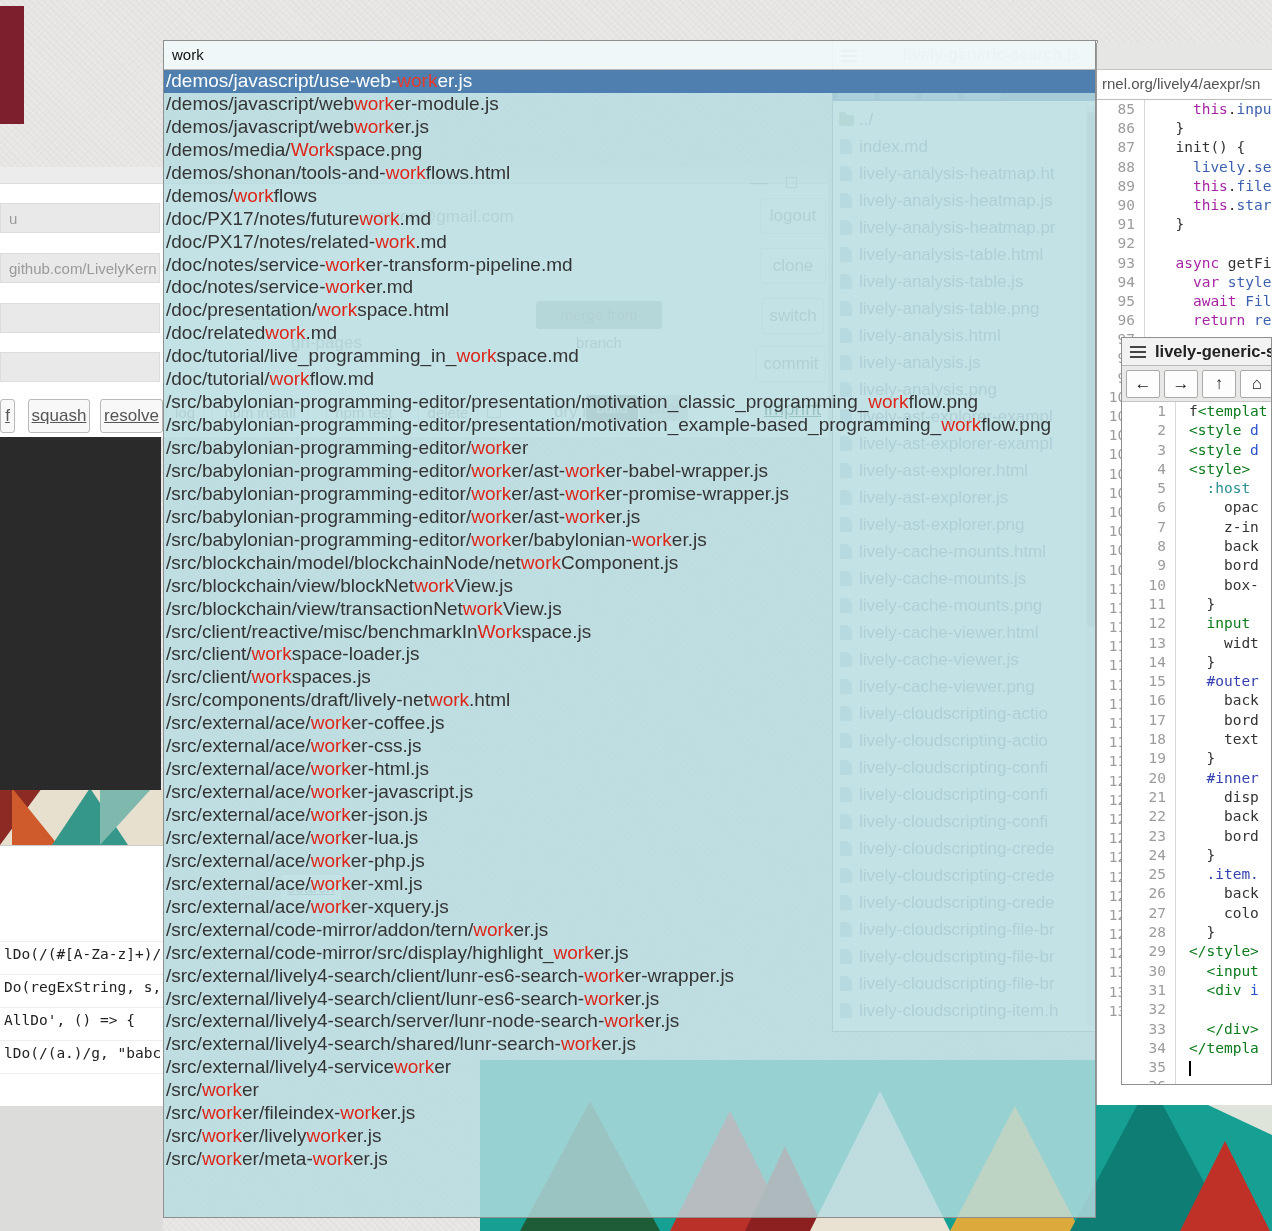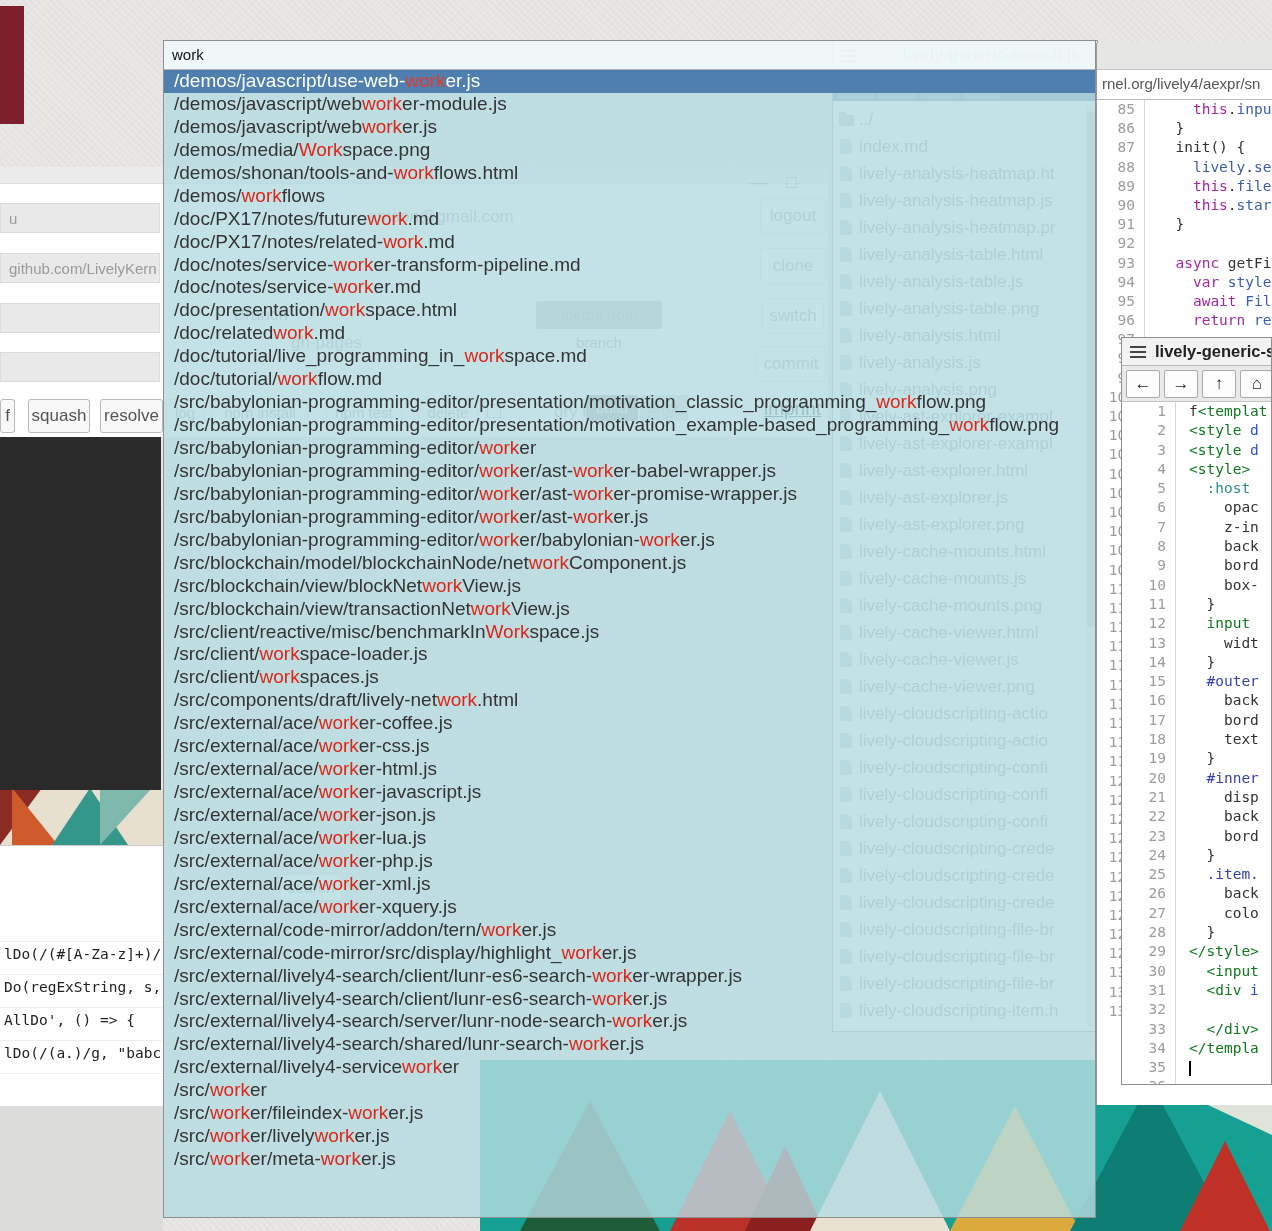--- a/index.html
+++ b/index.html
@@ -1,21 +1,21 @@
 <!DOCTYPE html>
 <html><head>
 <meta charset="utf-8">
 <style>
   html,body{margin:0;padding:0;}
   body{width:1272px;height:1231px;overflow:hidden;font-family:"Liberation Sans",sans-serif;}
   #stage{position:relative;width:1272px;height:1231px;overflow:hidden;
     background-color:#e9e8e6;
     background-image:repeating-linear-gradient(45deg,rgba(0,0,0,.02) 0 2px,transparent 2px 5px),
                      repeating-linear-gradient(-45deg,rgba(0,0,0,.015) 0 1px,transparent 1px 4px);}
-  .abs{position:absolute;}
+  .abs{position:absolute;text-decoration:underline;}
   .tri{position:absolute;width:0;height:0;}
 
   
   #wallpaper{left:480px;top:1060px;width:792px;height:171px;background:#15a093;overflow:hidden;}
   #redstrip{left:0;top:6px;width:24px;height:118px;background:#7e1f2d;}
   #leftband{left:0;top:788px;width:163px;height:57px;background:#e8e0cf;overflow:hidden;}
 
   
   #darkpanel{left:0;top:437px;width:161px;height:353px;background:#2a2a2a;}
   #gitwin{left:0;top:167px;width:828px;height:270px;background:#ffffff;}
@@ -49,21 +49,21 @@
   .ic-folder:before{content:"";position:absolute;left:0;top:-3px;width:7px;height:3px;background:#b9c7a4;border-radius:1px 1px 0 0;}
   #fbscroll{position:absolute;right:1px;top:65px;width:10px;height:920px;background:#ececec;}
   #fbthumb{position:absolute;left:1px;top:6px;width:8px;height:515px;background:#cdcdcd;border-radius:4px;}
 
   
   #overlay{left:163px;top:40px;width:933px;height:1178px;background:rgba(182,220,224,0.82);
     border:1px solid #8f8f8f;box-sizing:border-box;overflow:hidden;z-index:10;}
   #ovinput{position:absolute;left:0;top:0;width:100%;height:29px;background:rgba(255,255,255,0.75);
     border-bottom:1px solid #b5b5b5;box-sizing:border-box;font-size:15px;color:#111;line-height:28px;padding-left:8px;}
   #ovlist{position:absolute;left:0;top:29px;width:100%;}
-  .srow{height:22.95px;line-height:22.9px;font-size:19px;color:#343434;white-space:nowrap;padding-left:10px;}
+  .srow{height:22.95px;line-height:22.9px;font-size:19px;color:#343434;white-space:nowrap;padding-left:2px;}
   .srow .hl{color:#dd2619;}
   .srow.sel{background:#4e7fae;color:#fff;}
   .srow.sel .hl{color:#e8392b;}
 
   
   #edR{left:1096px;top:43px;width:176px;height:1062px;background:#fff;border-left:1px solid #9a9a9a;box-sizing:border-box;z-index:5;}
   #edR .strip{position:absolute;left:0;top:0;width:100%;height:27px;background:#e6e6e4;border-bottom:1px solid #c5c5c5;box-sizing:border-box;}
   #edR .urlbar{position:absolute;left:0;top:27px;width:100%;height:30px;background:#fff;border-bottom:1px solid #bcbcbc;box-sizing:border-box;}
   #edR .urlbar .u{position:absolute;left:5px;top:5px;font-size:15px;color:#555;white-space:nowrap;}
   #edRcode{position:absolute;left:0;top:57px;width:100%;}

